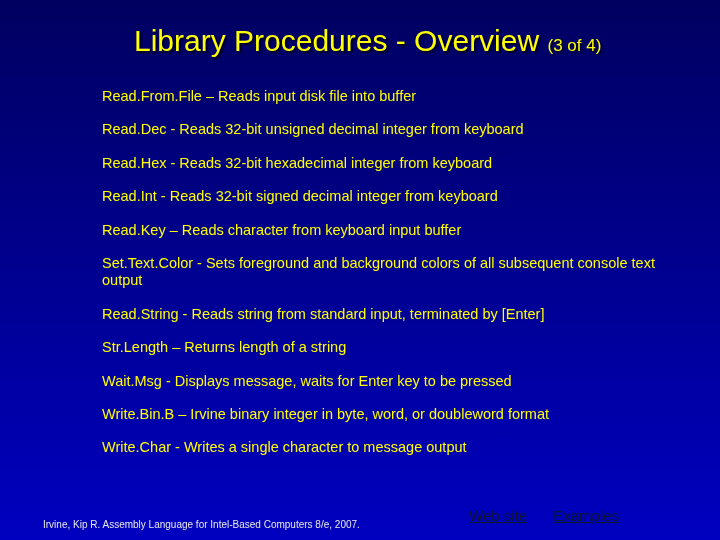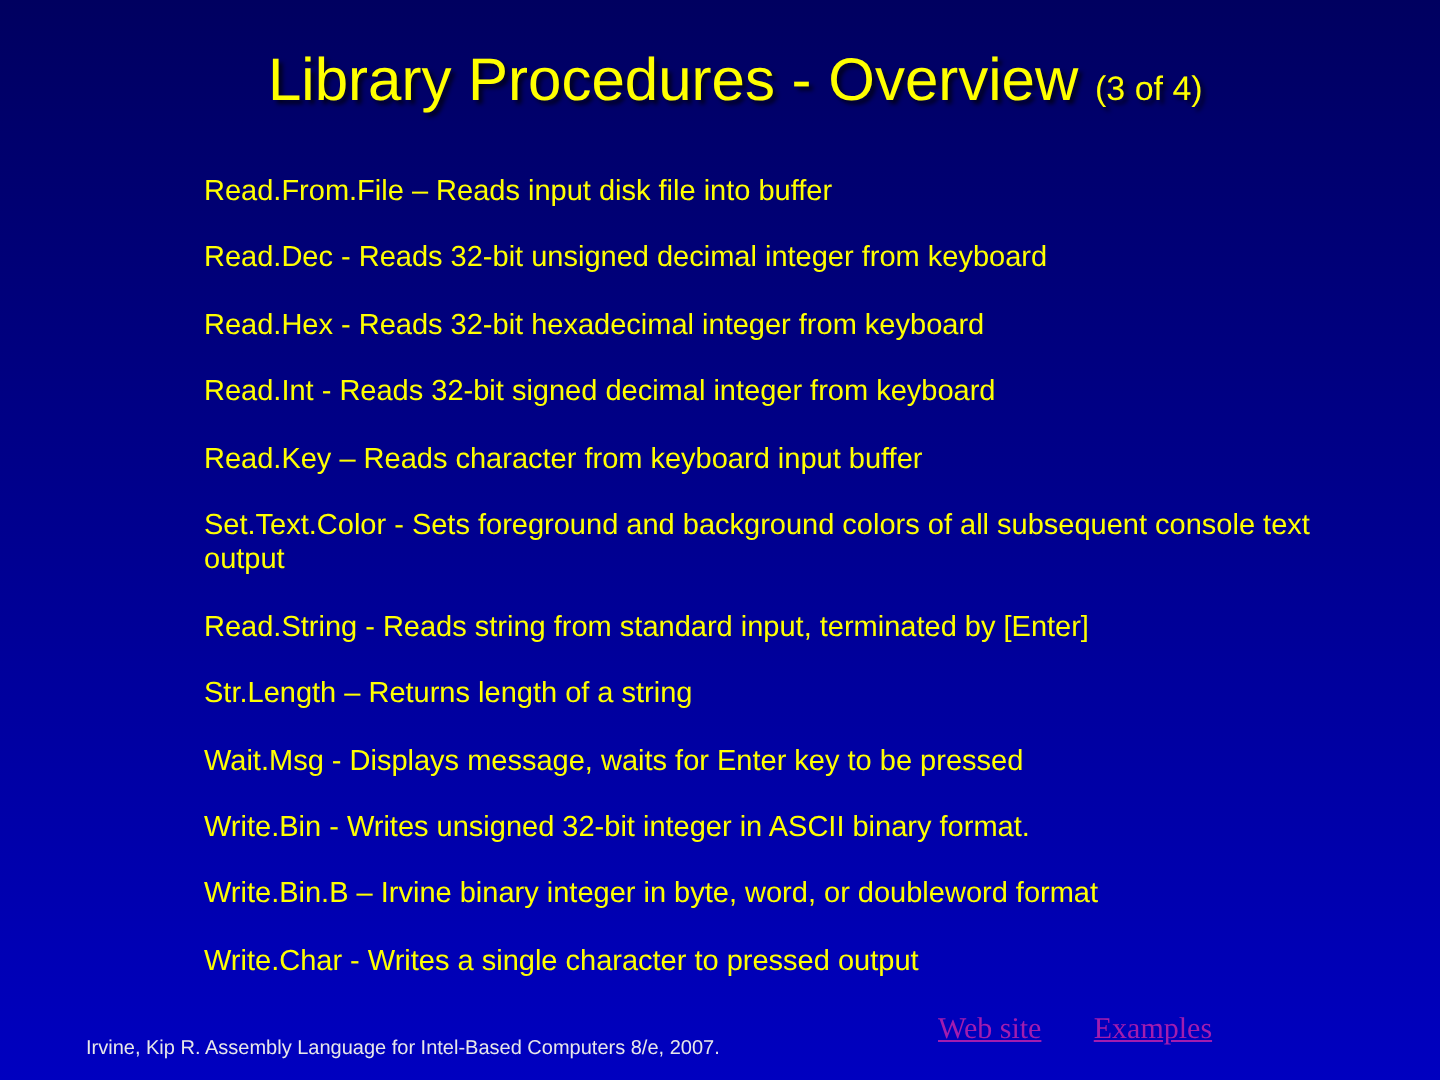--- a/index.html
+++ b/index.html
@@ -52,25 +52,24 @@
     font-size: 10px;
     color: #e8e8e8;
   }
   .links {
     position: absolute;
     bottom: 16px;
     left: 440px;
     font-size: 15px;
   }
   .links a {
-    color: #a21caf;
+    color: #0f172a;
     text-decoration: underline;
     margin-right: 22px;
     cursor: pointer;
-    font-family: Liberation Serif, serif;
   }
 </style>
 </head>
 <body>
 
 <div class="slide">
 
   <div class="title">
     <span>Library Procedures - Overview</span>
     <span class="sub">(3 of 4)</span>
@@ -79,23 +78,22 @@
   <div class="items">
     <div class="item">Read.From.File – Reads input disk file into buffer</div>
     <div class="item">Read.Dec - Reads 32-bit unsigned decimal integer from keyboard</div>
     <div class="item">Read.Hex - Reads 32-bit hexadecimal integer from keyboard</div>
     <div class="item">Read.Int - Reads 32-bit signed decimal integer from keyboard</div>
     <div class="item">Read.Key – Reads character from keyboard input buffer</div>
     <div class="item">Set.Text.Color - Sets foreground and background colors of all subsequent console text output</div>
     <div class="item">Read.String - Reads string from standard input, terminated by [Enter]</div>
     <div class="item">Str.Length – Returns length of a string</div>
     <div class="item">Wait.Msg - Displays message, waits for Enter key to be pressed</div>
-    <div class="item">Write.Bin - Writes unsigned 32-bit integer in ASCII binary format.</div>
     <div class="item">Write.Bin.B – Irvine binary integer in byte, word, or doubleword format</div>
-    <div class="item">Write.Char - Writes a single character to pressed output</div>
+    <div class="item">Write.Char - Writes a single character to message output</div>
   </div>
 
   <div class="footer">Irvine, Kip R. Assembly Language for Intel-Based Computers 8/e, 2007.</div>
 
   <div class="links">
     <a>Web site</a>
     <a>Examples</a>
   </div>
 
 </div>

